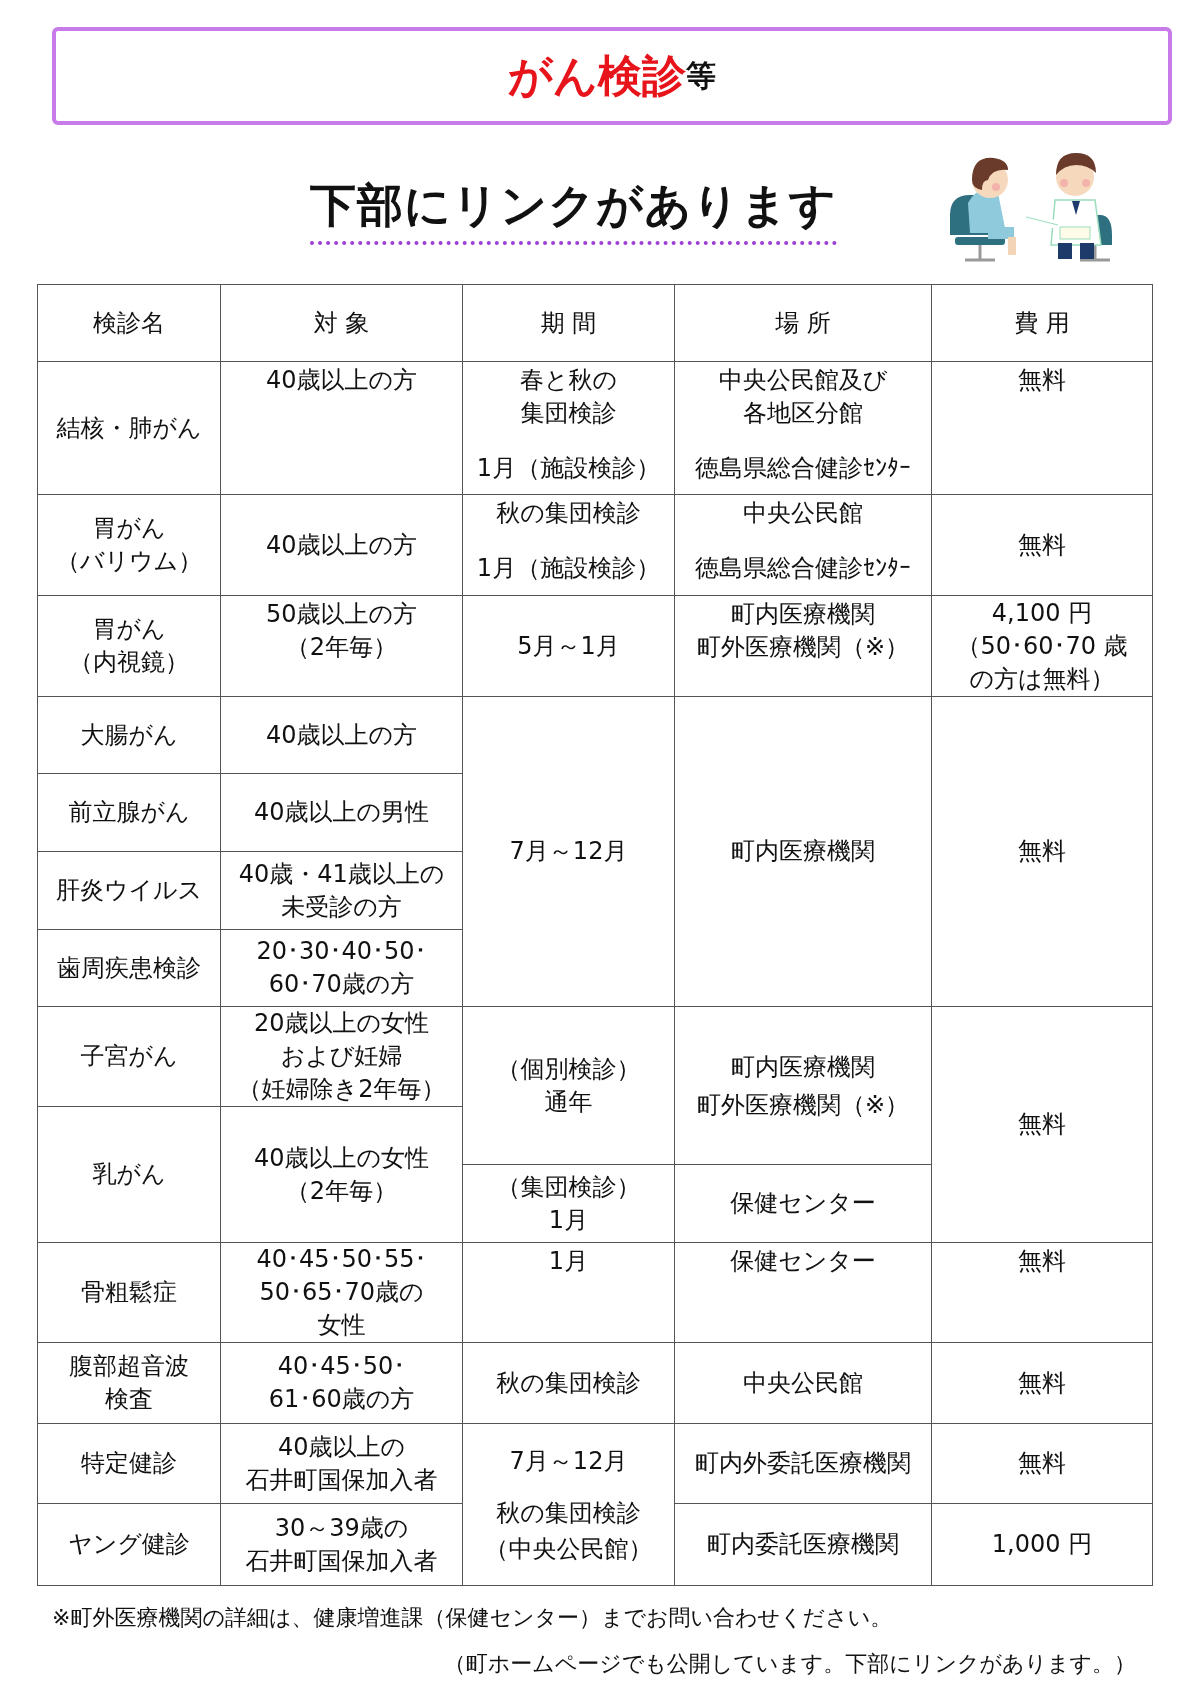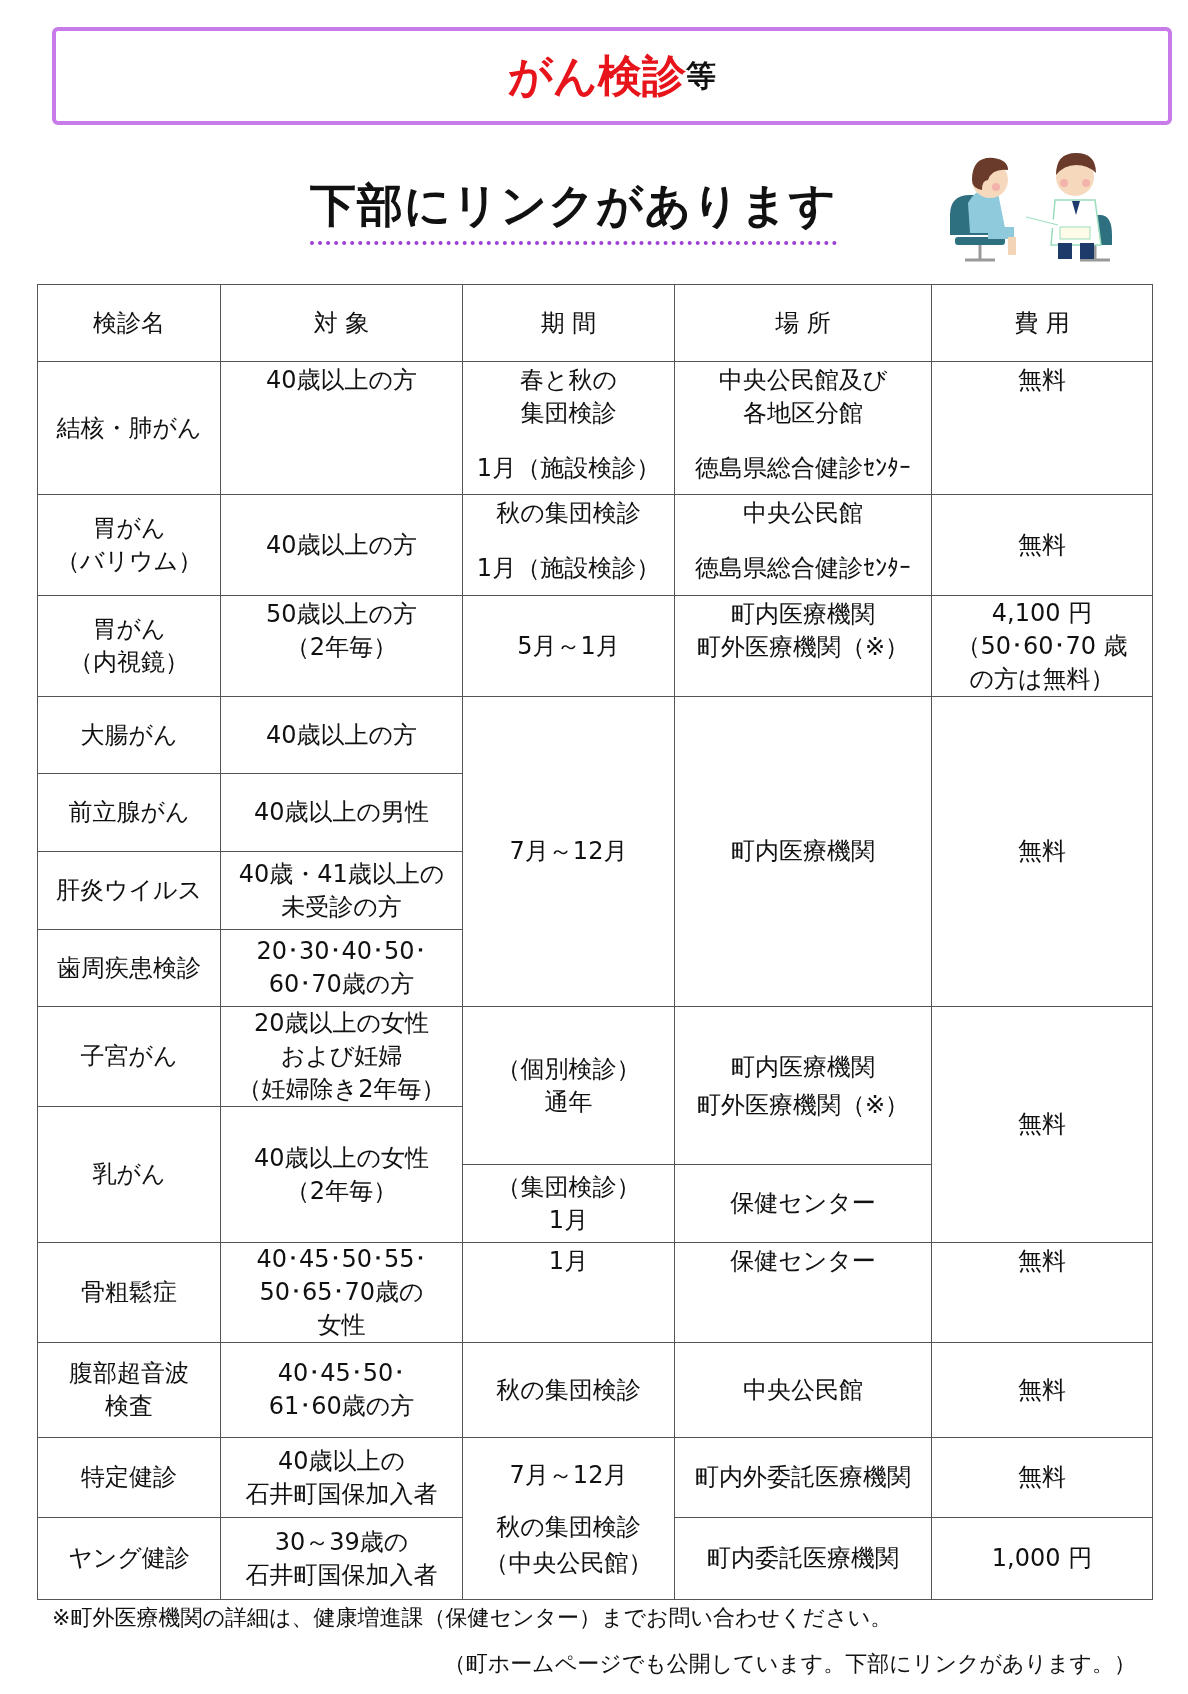--- a/index.html
+++ b/index.html
@@ -203,21 +203,21 @@
     <td>
       <span>40･45･50･55･</span><br>
       <span>50･65･70歳の</span><br>
       <span>女性</span>
     </td>
     <td class="top" style="padding-top:18px">1月</td>
     <td class="top" style="padding-top:18px">保健センター</td>
     <td class="top" style="padding-top:18px">無料</td>
   </tr>
 
-  <tr style="height:95px">
+  <tr style="height:81px">
     <td>
       <span>腹部超音波</span><br>
       <span>検査</span>
     </td>
     <td>
       <span>40･45･50･</span><br>
       <span>61･60歳の方</span>
     </td>
     <td>秋の集団検診</td>
     <td>中央公民館</td>

